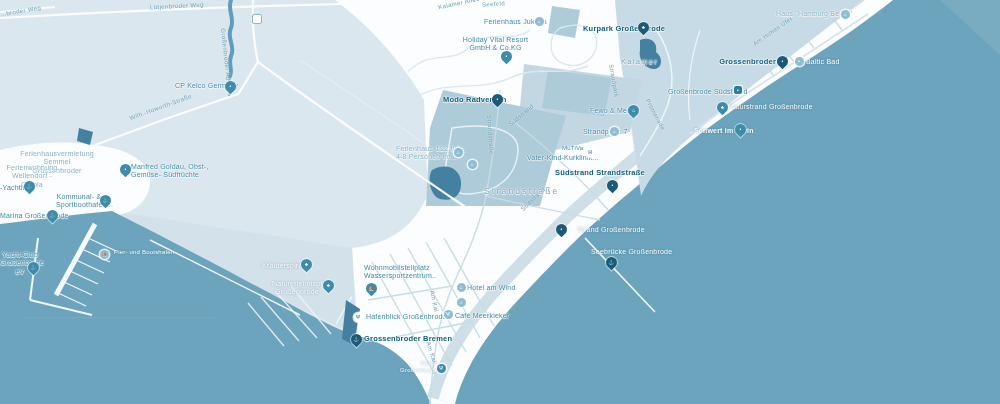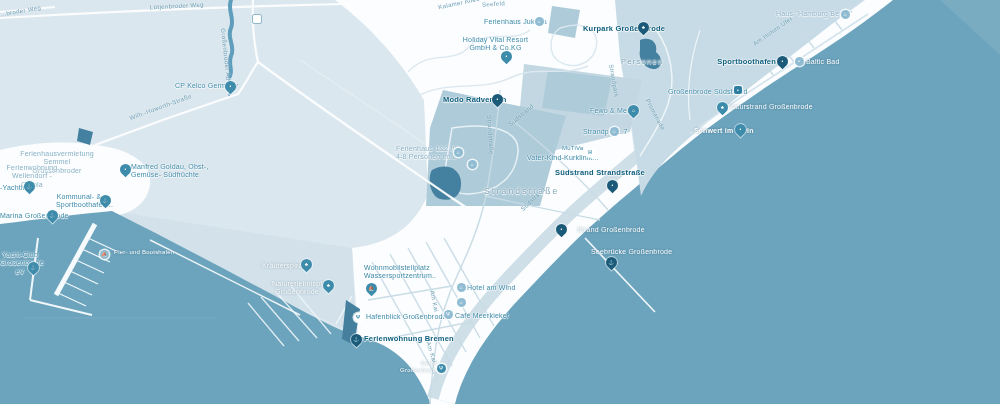--- a/index.html
+++ b/index.html
@@ -159,24 +159,24 @@
   <div class="lbl road" style="left:482px;top:1px;transform:rotate(-4deg)">Seefeld</div>
   <div class="lbl road" style="left:492px;top:115px;transform:rotate(86deg);transform-origin:0 0">Strandstraße</div>
   <div class="lbl road" style="left:506px;top:112px;transform:rotate(-40deg)">Südstrand</div>
   <div class="lbl road" style="left:518px;top:196px;transform:rotate(-44deg)">Südstrand</div>
   <div class="lbl road" style="left:614px;top:64px;transform:rotate(80deg);transform-origin:0 0">Strandpark</div>
   <div class="lbl road" style="left:650px;top:98px;transform:rotate(62deg);transform-origin:0 0">Promenade</div>
   <div class="lbl road" style="left:750px;top:28px;transform:rotate(-35deg)">Am Hohen Ufer</div>
   <div class="lbl road" style="left:435px;top:290px;transform:rotate(78deg);transform-origin:0 0">Am Kai</div>
   <div class="lbl road" style="left:431px;top:341px;transform:rotate(72deg);transform-origin:0 0">Am Kai</div>
 
-  <div class="lbl area" style="left:621px;top:57px">Personen</div>
+  <div class="lbl area" style="left:621px;top:57px">Kalamer</div>
   <div class="lbl town" style="left:484px;top:186px">Strandstraße</div>
 
-  <div class="lbl b r" style="left:716px;top:57px;width:60px">Sportboothafen</div>
+  <div class="lbl b r" style="left:716px;top:57px;width:60px">Grossenbroder</div>
   <div class="lbl" style="left:668px;top:88px">Großenbrode Südstrand</div>
   <div class="lbl w" style="left:728px;top:103px">Naturstrand Großenbrode</div>
   <div class="lbl wb" style="left:694px;top:127px">Schwert im Stein</div>
   <div class="lbl f" style="left:776px;top:10px">Haus "Hamburg Berlin"</div>
   <div class="lbl w" style="left:806px;top:58px">Baltic Bad</div>
   <div class="lbl b" style="left:583px;top:24px">Kurpark Großenbrode</div>
   <div class="lbl" style="left:590px;top:107px">Fewo &amp; Meer</div>
   <div class="lbl" style="left:583px;top:128px">Strandperle 7</div>
   <div class="lbl" style="left:562px;top:145px;font-size:6px">MuTiVa</div>
   <div class="lbl" style="left:527px;top:154px">Vater-Kind-Kurklinik...</div>
@@ -202,21 +202,21 @@
   <div class="lbl" style="left:0px;top:212px">Marina Großenbrode</div>
   <div class="lbl c" style="left:0px;top:251px;width:40px">Yacht-Club
 Großenbrode eV</div>
   <div class="lbl w" style="left:114px;top:249px;font-size:6px">Pier- und Bootshafen</div>
   <div class="lbl" style="left:364px;top:264px">Wohnmobilstellplatz
 Wassersportzentrum..</div>
   <div class="lbl w" style="left:262px;top:262px">Kräuterspirale</div>
   <div class="lbl w c" style="left:272px;top:280px;width:50px">Naturerlebnispfad
 Großenbrode</div>
   <div class="lbl" style="left:366px;top:313px">Hafenblick Großenbrode</div>
-  <div class="lbl b" style="left:364px;top:334px">Ferienwohnung Bremen</div>
+  <div class="lbl b" style="left:364px;top:334px">Grossenbroder Bremen</div>
   <div class="lbl" style="left:467px;top:284px">Hotel am Wind</div>
   <div class="lbl" style="left:455px;top:312px">Café  Meerkieker</div>
   <div class="lbl w r" style="left:398px;top:360px;width:40px;font-size:6px">Norbu
 Großenbrode</div>
 
   <div class="pin dark" style="left:776.5px;top:56px">
       <span>•</span>
     </div>
   <div class="sq" style="left:734px;top:86px">
       <span>•</span>

